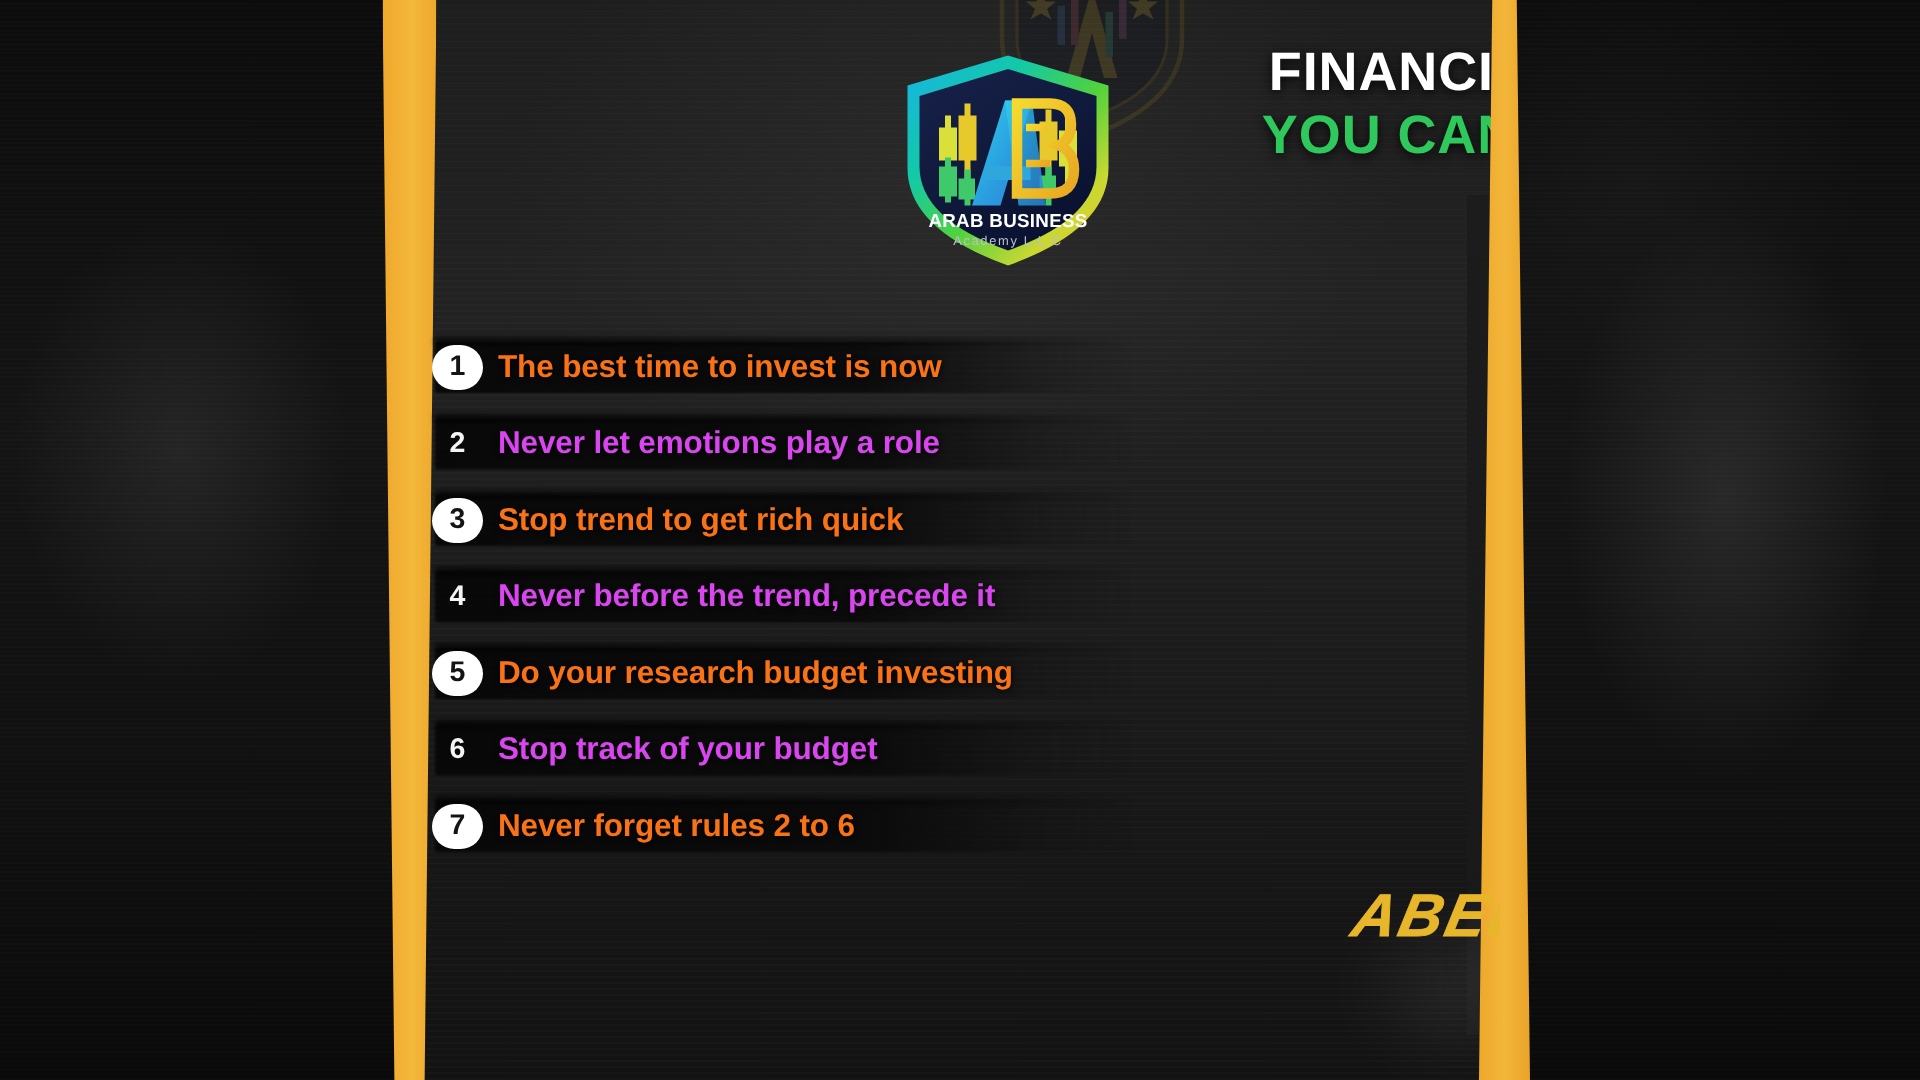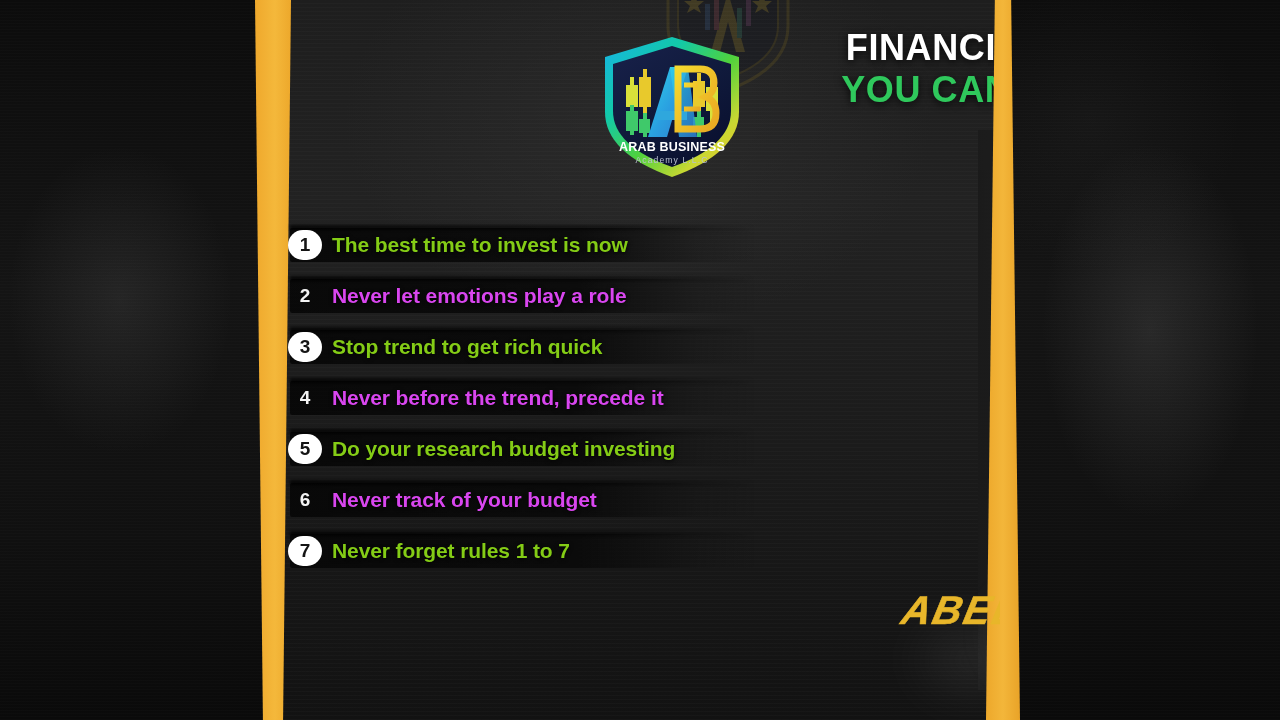--- a/index.html
+++ b/index.html
@@ -102,21 +102,21 @@
     font-size:19px; font-weight:700;
   }
   .badge.pill{
     background:#ffffff; border-radius:16px; color:#141414;
   }
   .badge.bare{ color:#f4f4f4; background:transparent; }
   .rtext{
     position:relative; z-index:2; font-size:21px; font-weight:700; letter-spacing:-.1px;
     white-space:nowrap; text-shadow:0 1px 4px rgba(0,0,0,.9);
   }
-  .rtext.white{ color:#84cc16; }
+  .rtext.white{ color:#f97316; }
   .rtext.orange{ color:#d946ef; }
 
   
   .sig{ position:absolute; left:608px; top:566px; width:400px; height:120px; z-index:8; }
 
   
   .smoke{
     position:absolute; z-index:5; pointer-events:none; border-radius:50%;
     background:radial-gradient(ellipse at center, rgba(200,200,200,.16), rgba(160,160,160,.05) 55%, rgba(0,0,0,0) 78%);
     filter:blur(12px);
@@ -335,22 +335,22 @@
         <div class="rtext orange">Never before the trend, precede it</div>
       </div>
       <div class="rule">
         <div class="stroke"></div>
         <div class="badge pill">5</div>
         <div class="rtext white">Do your research budget investing</div>
       </div>
       <div class="rule">
         <div class="stroke"></div>
         <div class="badge bare">6</div>
-        <div class="rtext orange">Never track of your budget</div>
+        <div class="rtext orange">Stop track of your budget</div>
       </div>
       <div class="rule">
         <div class="stroke"></div>
         <div class="badge pill">7</div>
-        <div class="rtext white">Never forget rules 1 to 7</div>
+        <div class="rtext white">Never forget rules 2 to 6</div>
       </div>
     </div>
 
 </div>
 
 </body></html>

